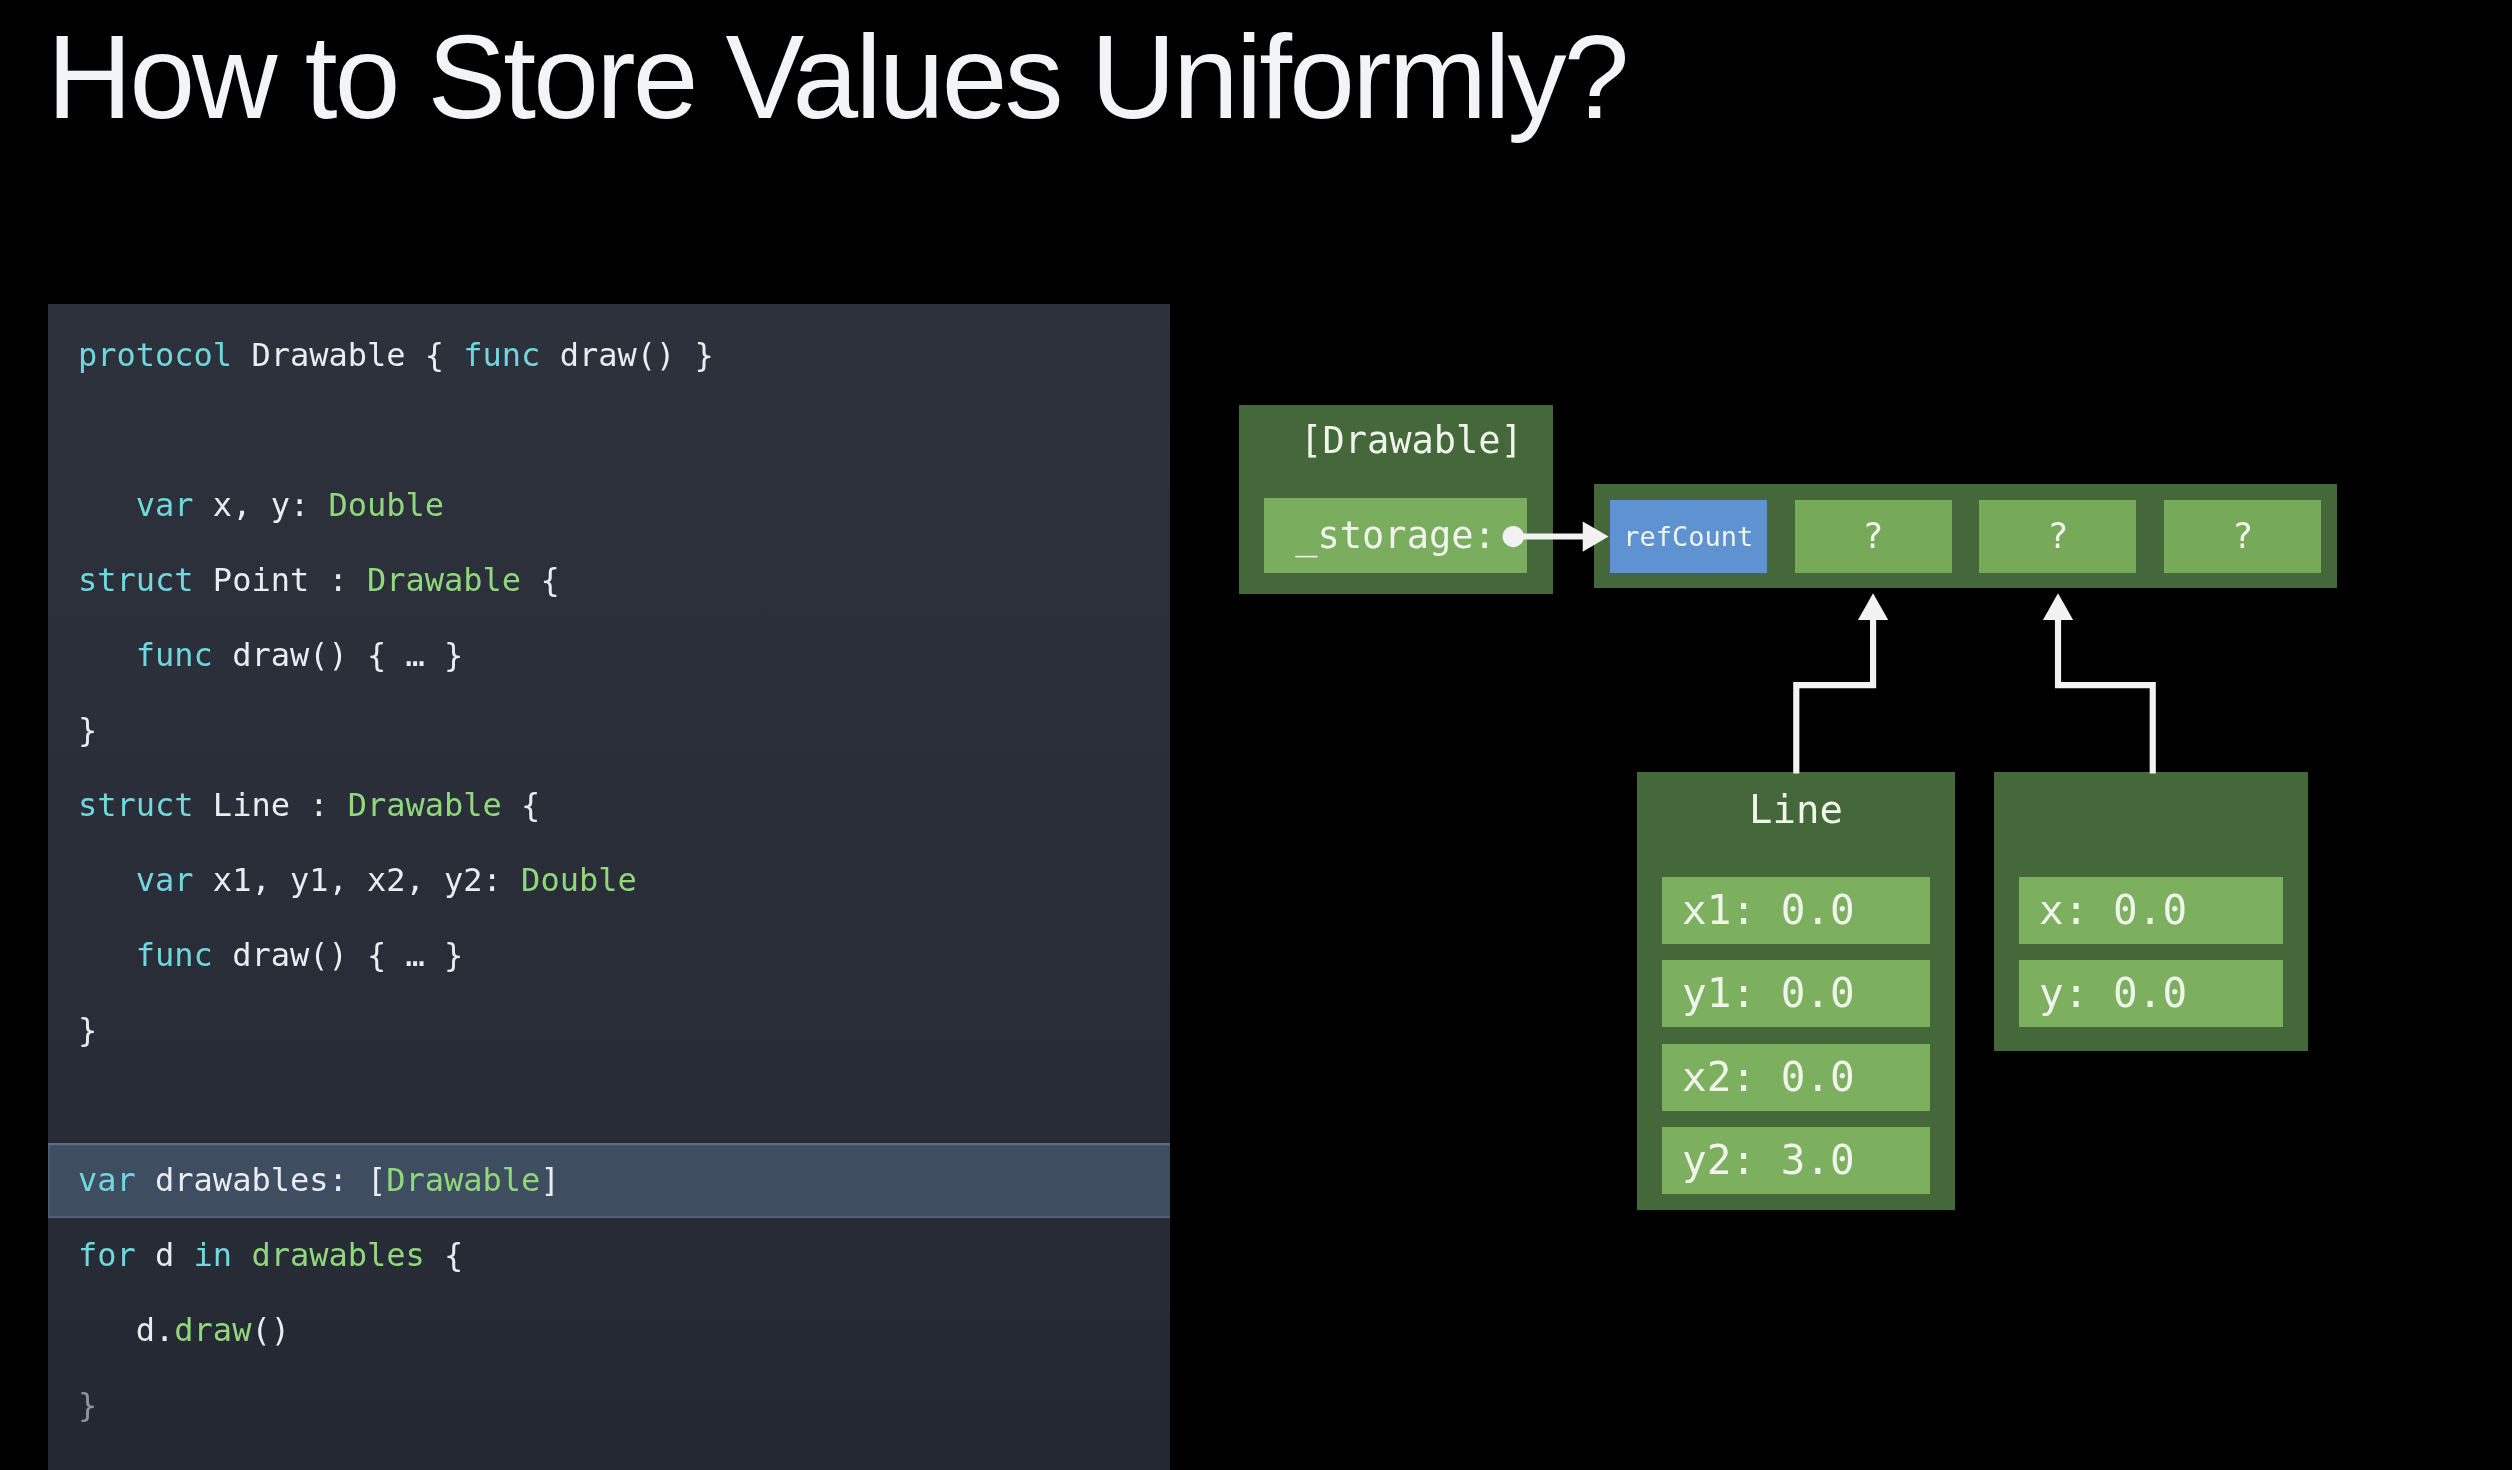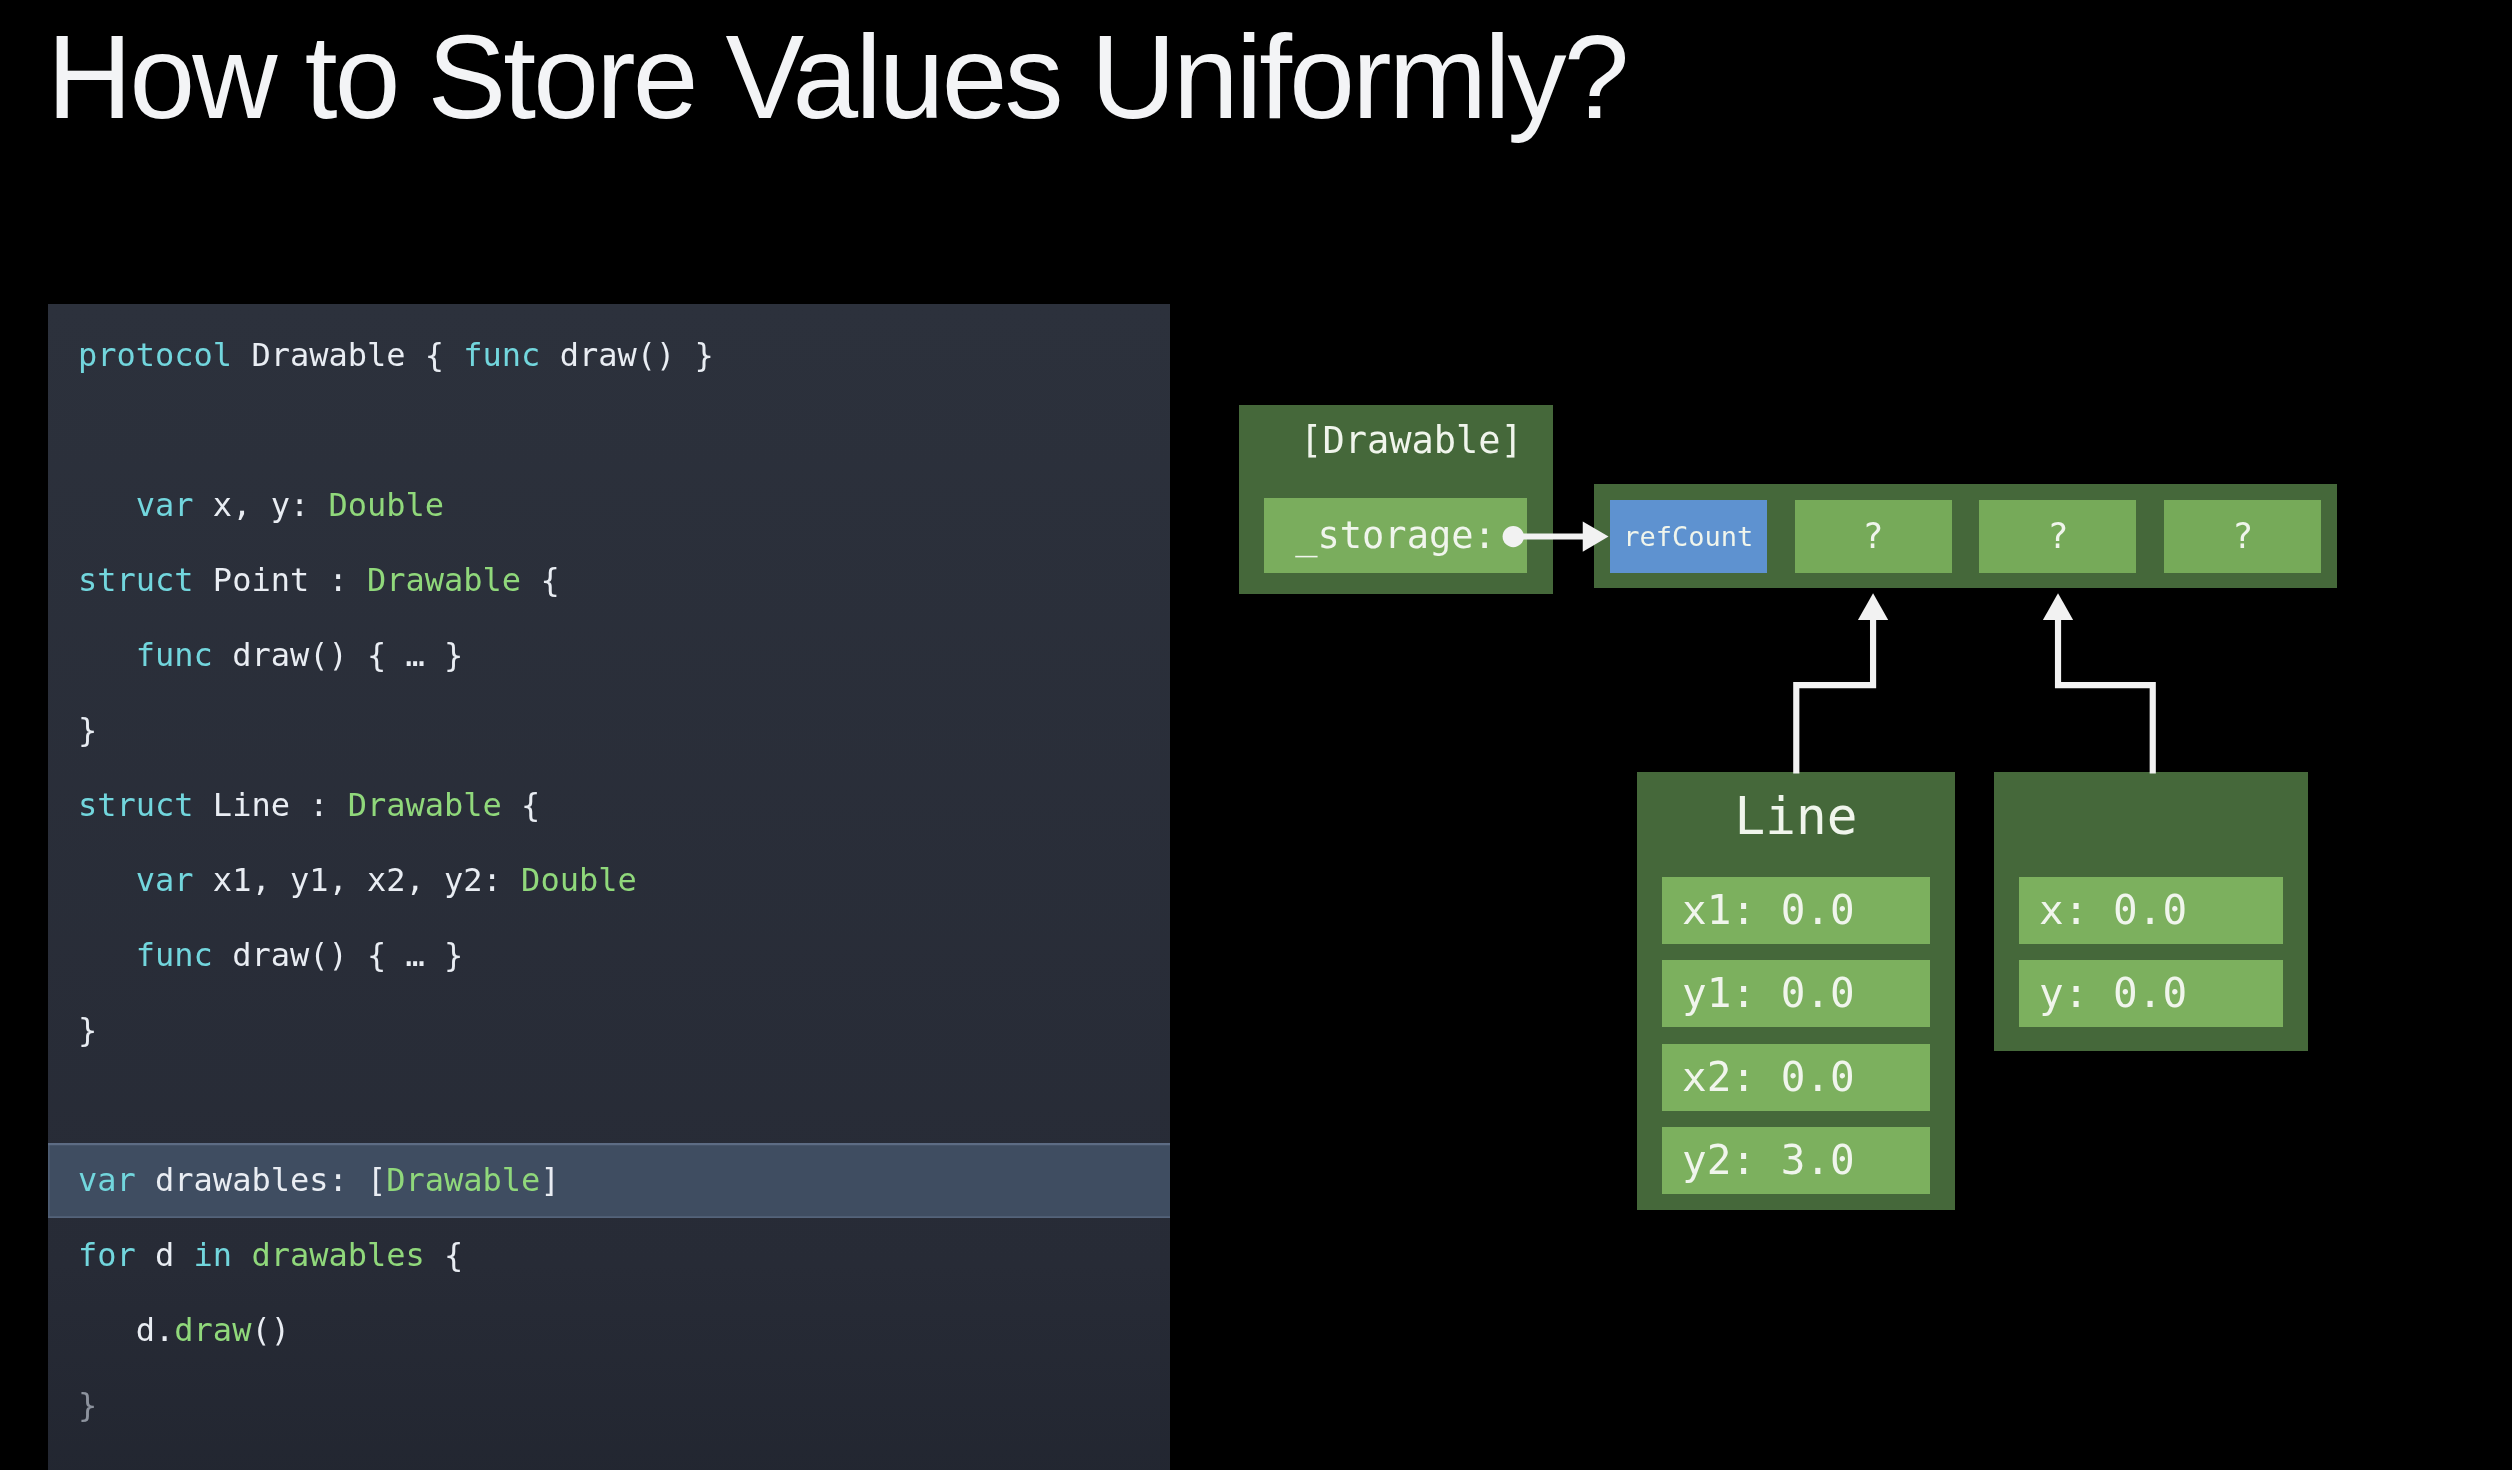--- a/index.html
+++ b/index.html
@@ -67,21 +67,21 @@
   .buffer{
     left:1594px;top:484px;width:743px;height:104px;
     display:flex;align-items:center;justify-content:space-between;
     box-sizing:border-box;padding:0 15.7px;
   }
   .buf-cell{
     width:157px;height:73px;display:flex;align-items:center;justify-content:center;
   }
   .buf-cell.refcount{background:var(--refcount-blue);font-size:27px;}
   .buf-cell.slot{background:var(--cell-green);font-size:35px;}
-  .struct-box .box-title{padding-top:14.6px;font-size:51px;text-align:center;}
+  .struct-box .box-title{padding-top:14.6px;font-size:39px;text-align:center;}
   .line-box{left:1637px;top:772px;width:318px;height:438px;}
   .point-box{left:1994px;top:772px;width:314px;height:279px;}
   .struct-rows{position:absolute;left:25px;right:25px;top:105px;}
   .struct-row{
     height:67px;line-height:67px;margin-bottom:16.3px;
     background:var(--row-green);font-size:41px;padding-left:20px;
     white-space:pre;
   }
   .arrows{
     position:absolute;left:0;top:0;width:2512px;height:1471px;

